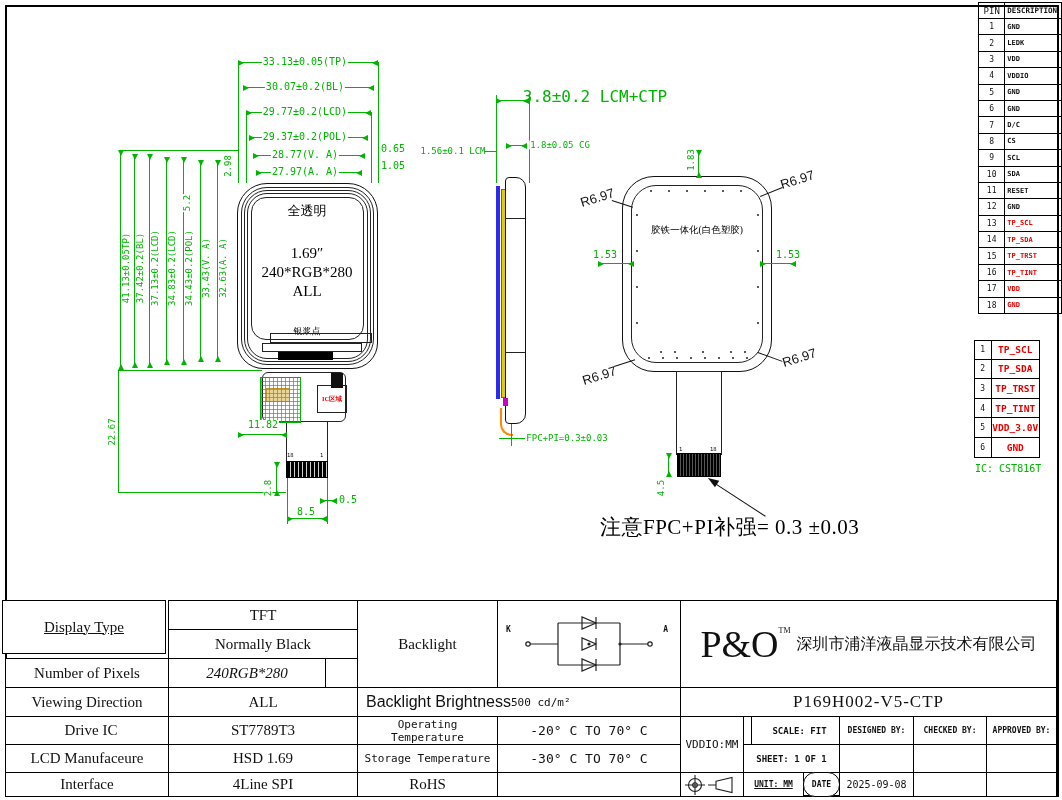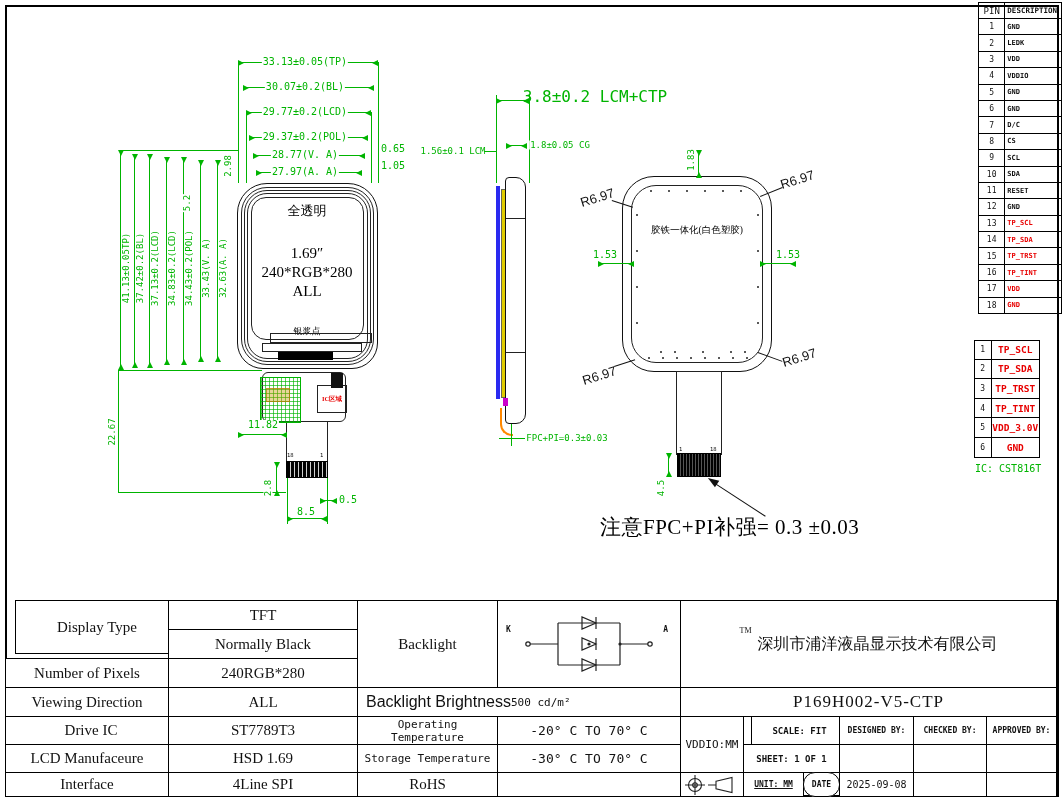--- a/index.html
+++ b/index.html
@@ -329,25 +329,25 @@
                    <div class="cnm">VDD_3.0V</div>
       </div>
       <div class="row">
         <div class="cno">6</div>
                    <div class="cnm">GND</div>
       </div>
     </div>
   <div class="abs" style="left:975px;top:463px;color:var(--g);font:10px 'DejaVu Sans Mono',monospace;">IC: CST816T</div>
 
   <div>
-    <div class="cell lab15" style="left:15px;top:600px;width:164px;height:54px;">Display Type</div>
+    <div class="cell lab15" style="left:2px;top:600px;width:164px;height:54px;text-decoration:underline;">Display Type</div>
     <div class="cell lab15" style="left:168px;top:600px;width:190px;height:30px;">TFT</div>
     <div class="cell lab15" style="left:168px;top:629px;width:190px;height:30px;">Normally Black</div>
     <div class="cell lab15" style="left:5px;top:658px;width:164px;height:30px;">Number of Pixels</div>
-    <div class="cell lab15" style="left:168px;top:658px;width:190px;height:30px;">240RGB*280</div>
+    <div class="cell lab15" style="left:168px;top:658px;width:158px;height:30px;font-style:italic;">240RGB*280</div>
     <div class="cell lab15" style="left:5px;top:687px;width:164px;height:30px;">Viewing Direction</div>
     <div class="cell lab15" style="left:168px;top:687px;width:190px;height:30px;">ALL</div>
     <div class="cell lab15" style="left:5px;top:716px;width:164px;height:29px;padding-left:8px;">Drive IC</div>
     <div class="cell lab15" style="left:168px;top:716px;width:190px;height:29px;">ST7789T3</div>
     <div class="cell lab15" style="left:5px;top:744px;width:164px;height:29px;">LCD Manufaceure</div>
     <div class="cell lab15" style="left:168px;top:744px;width:190px;height:29px;">HSD 1.69</div>
     <div class="cell lab15" style="left:5px;top:772px;width:164px;height:25px;">Interface</div>
     <div class="cell lab15" style="left:168px;top:772px;width:190px;height:25px;">4Line SPI</div>
 
     <div class="cell lab15" style="left:357px;top:600px;width:141px;height:88px;">Backlight</div>
@@ -373,20 +373,21 @@
       <span class="mon" style="font-size:11px;">500 cd/m²</span>
     </div>
     <div class="cell lab11 mon" style="left:357px;top:716px;width:141px;height:29px;">Operating Temperature</div>
     <div class="cell mon" style="left:497px;top:716px;width:184px;height:29px;font-size:13px;">-20° C TO 70° C</div>
     <div class="cell lab11 mon" style="left:357px;top:744px;width:141px;height:29px;">Storage Temperature</div>
     <div class="cell mon" style="left:497px;top:744px;width:184px;height:29px;font-size:13px;">-30° C TO 70° C</div>
     <div class="cell lab15" style="left:357px;top:772px;width:141px;height:25px;">RoHS</div>
     <div class="cell" style="left:497px;top:772px;width:184px;height:25px;"></div>
 
     <div class="cell" style="left:680px;top:600px;width:377px;height:88px;">
+      <span style="font-size:38px;font-family:'Liberation Serif',serif;">P&amp;O</span>
       <span style="font-size:8px;position:relative;top:-14px;">TM</span>
       <span style="font-size:16px;margin-left:6px;">深圳市浦洋液晶显示技术有限公司</span>
     </div>
     <div class="cell" style="left:680px;top:687px;width:377px;height:30px;font-size:17px;letter-spacing:1px;">P169H002-V5-CTP</div>
     <div class="cell mon" style="left:680px;top:716px;width:64px;height:57px;font-size:11px;">VDDIO:MM</div>
     <div class="cell" style="left:680px;top:772px;width:64px;height:25px;">
       <svg width="56" height="20" viewBox="0 0 56 20">
         <g stroke="#222" stroke-width="1.1" fill="none">
           <circle cx="11" cy="10" r="6.5"></circle>
           <circle cx="11" cy="10" r="2.3"></circle>

